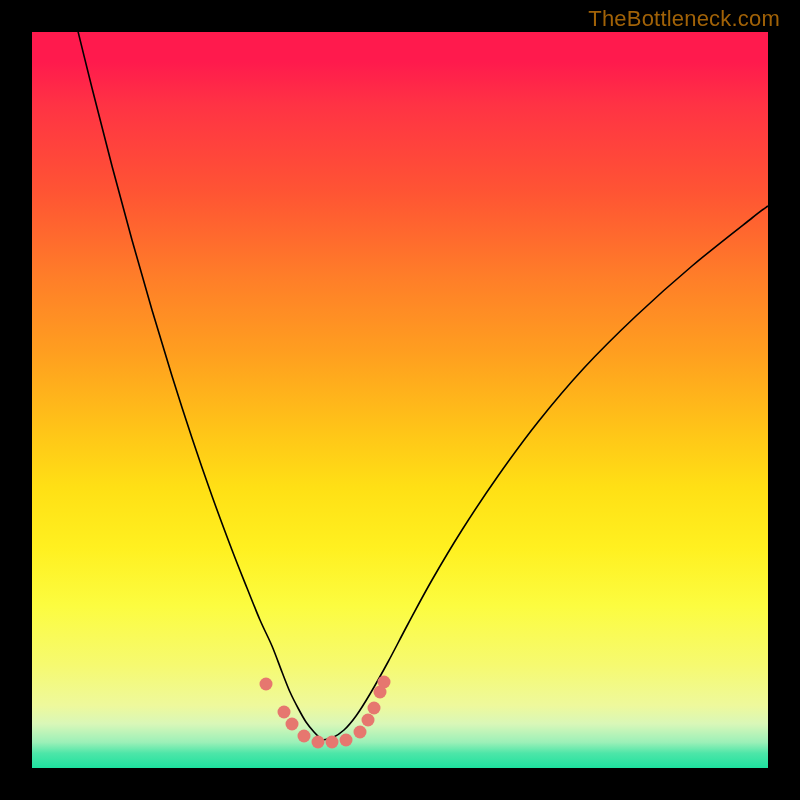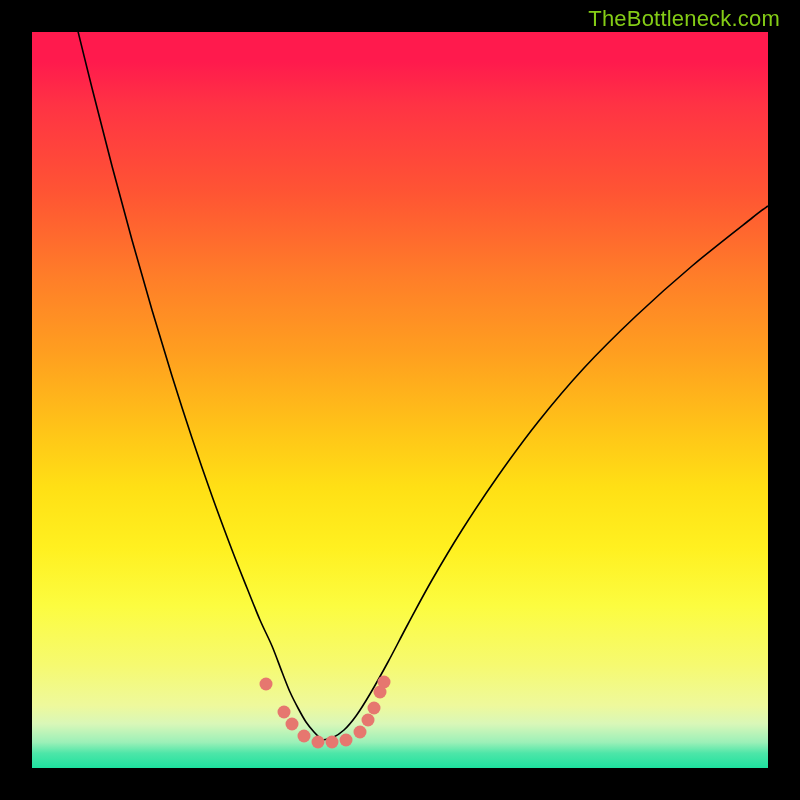--- a/index.html
+++ b/index.html
@@ -33,21 +33,21 @@
       #9cf0b8 96.5%,
       #4de6a8 98%,
       #1ee19f 100%);
   }
   .watermark {
     position: absolute;
     top: 6px;
     right: 20px;
     font-family: Arial, Helvetica, sans-serif;
     font-size: 22px;
-    color: #84cc16;
+    color: #a16207;
     letter-spacing: 0.2px;
     font-weight: 500;
   }
   svg.curve {
     position: absolute;
     left: 0; top: 0;
     width: 100%; height: 100%;
   }
   .curve path {
     fill: none;

